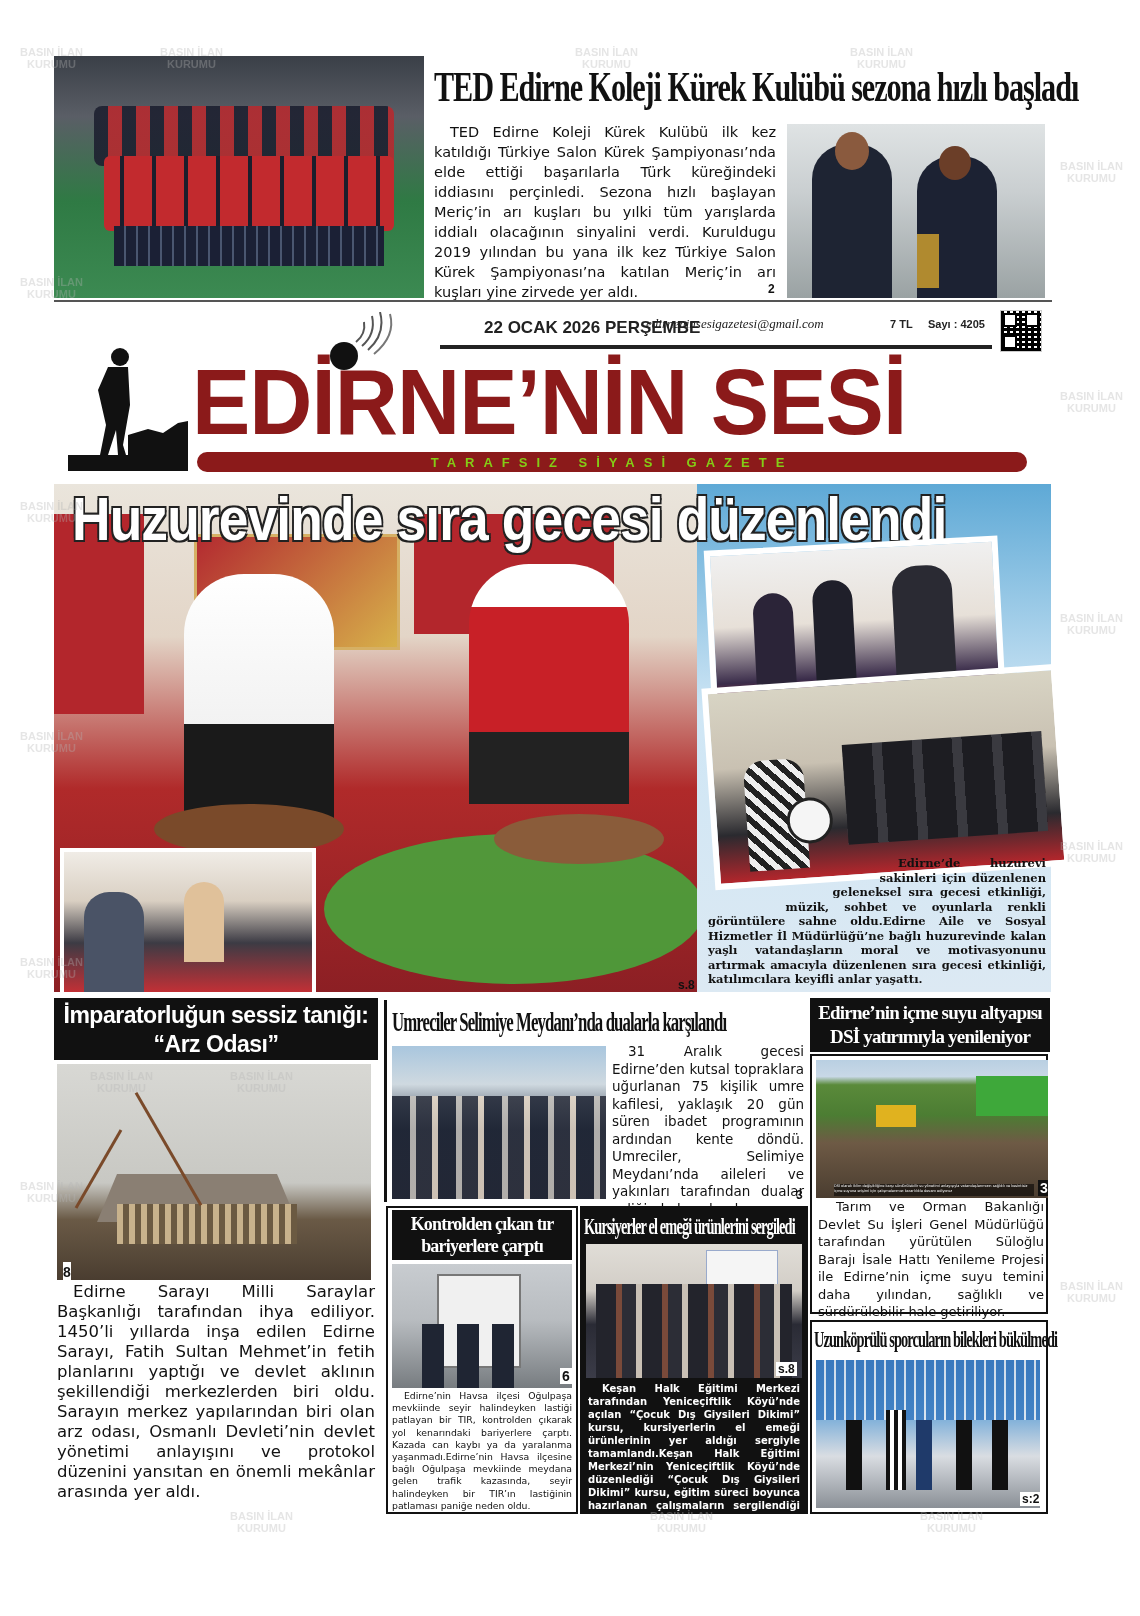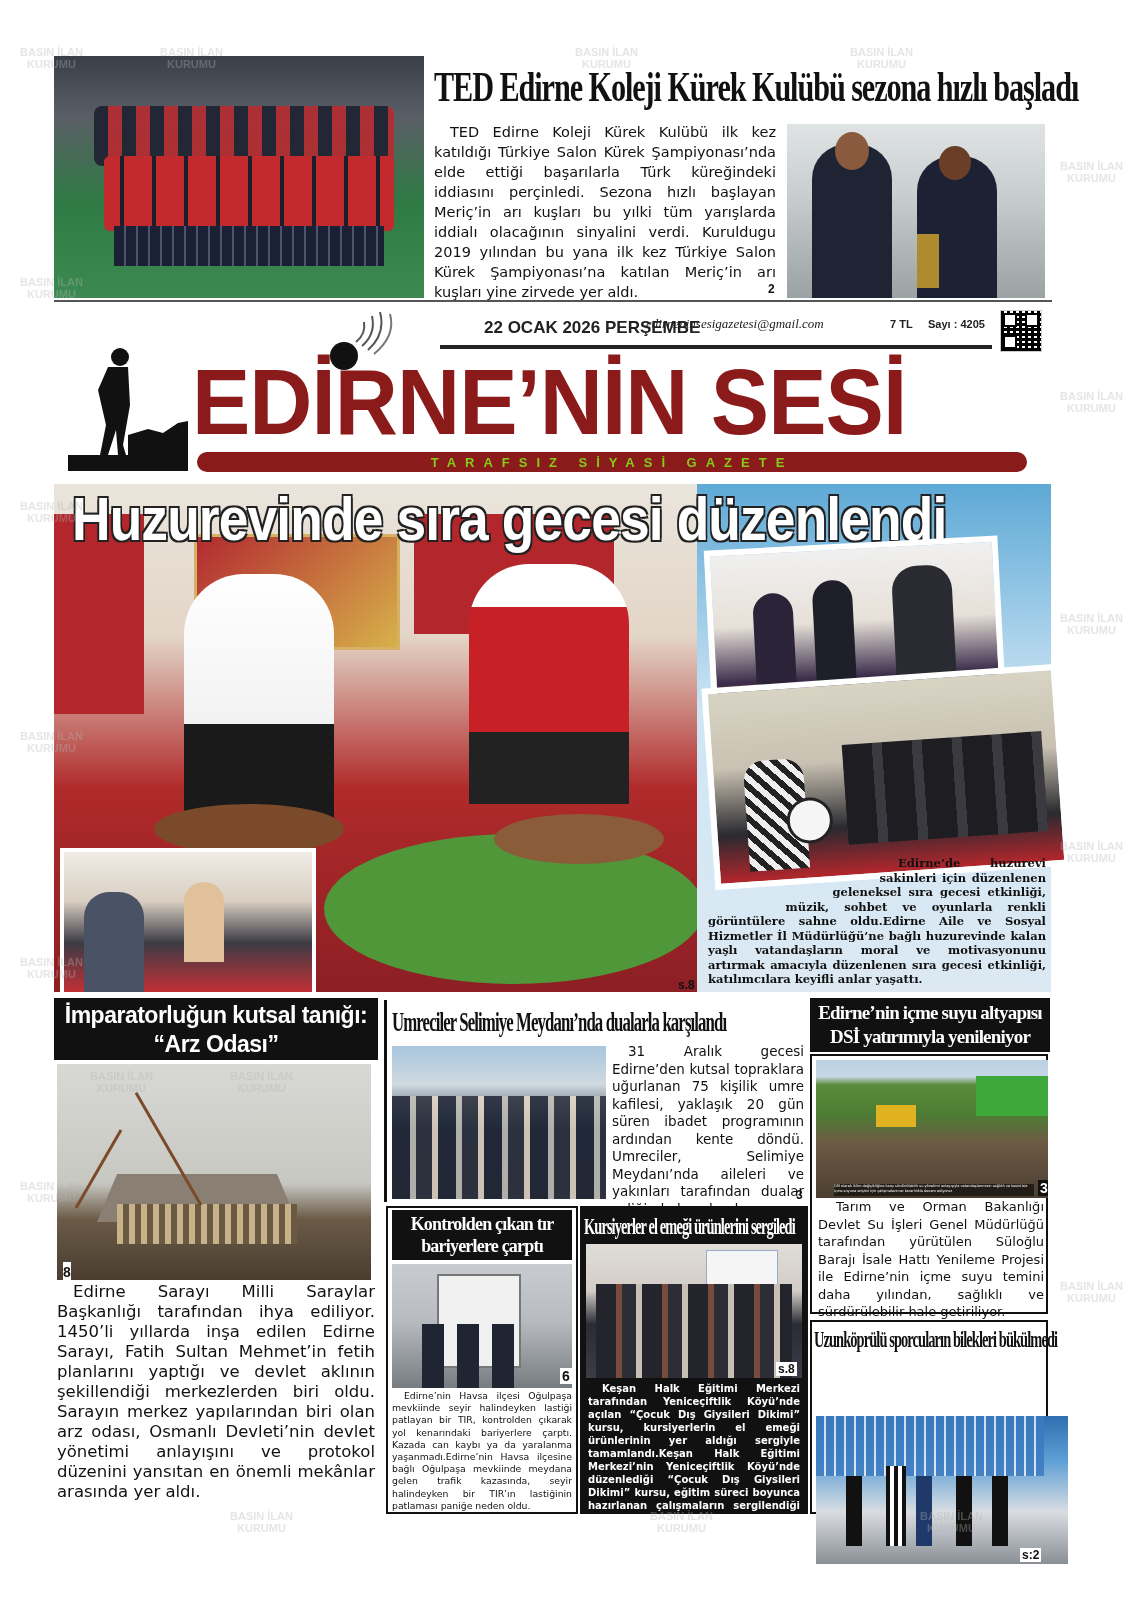--- a/index.html
+++ b/index.html
@@ -109,21 +109,21 @@
   <div class="abs" style="left:120px;top:30px;width:40px;height:80px;background:#e0c19a;border-radius:20px 20px 0 0;"></div>
 </div>
 
 <div class="abs serif-text" style="left:708px;top:856px;width:338px;font-size:11.5px;line-height:14.5px;">
   <div style="float:left;width:190px;height:44px;shape-outside:polygon(0 0,100% 0,100% 20%, 40% 100%, 0 100%);"></div>
   <span>Edirne’de huzurevi sakinleri için düzenlenen geleneksel sıra gecesi etkinliği, müzik, sohbet ve oyunlarla renkli görüntülere sahne oldu.Edirne Aile ve Sosyal Hizmetler İl Müdürlüğü’ne bağlı huzurevinde kalan yaşlı vatandaşların moral ve motivasyonunu artırmak amacıyla düzenlenen sıra gecesi etkinliği, katılımcılara keyifli anlar yaşattı.</span>
 </div>
 <div class="abs pageref" style="left:678px;top:978px;color:#111;">s.8</div>
 
 <div class="abs black-head" style="left:54px;top:998px;width:324px;height:62px;">
-  <div style="font-size:23px;line-height:30px;padding-top:2px;letter-spacing:-0.5px;">İmparatorluğun kutsal tanığı:</div>
+  <div style="font-size:23px;line-height:30px;padding-top:2px;letter-spacing:-0.5px;">İmparatorluğun sessiz tanığı:</div>
   <div style="font-size:23px;line-height:28px;letter-spacing:-0.5px;">“Arz Odası”</div>
 </div>
 <div class="photo" style="left:57px;top:1064px;width:314px;height:216px;background:linear-gradient(180deg,#d8d8d4 0%,#c8c8c3 55%,#6a5a46 72%,#4a3d30 100%);">
   <div class="abs" style="left:40px;top:110px;width:200px;height:48px;background:#8a7f73;clip-path:polygon(10% 0,90% 0,100% 100%,0 100%);"></div>
   <div class="abs" style="left:60px;top:140px;width:180px;height:40px;background:repeating-linear-gradient(90deg,#c8b28c 0 6px,#6b5a42 6px 12px);"></div>
   <div class="abs" style="left:110px;top:20px;width:3px;height:130px;background:#7a4a2a;transform:rotate(-30deg);"></div>
   <div class="abs" style="left:40px;top:60px;width:3px;height:90px;background:#7a4a2a;transform:rotate(30deg);"></div>
   <div class="abs" style="left:6px;top:198px;background:#fff;">
     <span class="pageref" style="font-size:14px;">8</span>
   </div>
@@ -177,21 +177,21 @@
   <div class="abs" style="left:120px;top:6px;width:70px;height:40px;background:#f5f5f5;border:1px solid #9ac;"></div>
   <div class="abs" style="left:10px;top:40px;width:196px;height:94px;background:repeating-linear-gradient(90deg,#23242c 0 20px,#7a4a3a 20px 26px,#2c2d36 26px 40px,#c9c0b5 40px 46px);"></div>
   <div class="abs pageref" style="left:190px;top:118px;font-size:12px;color:#111;background:#fff;padding:0 2px;">s.8</div>
 </div>
 <div class="abs body-text" style="left:588px;top:1382px;width:212px;font-size:10px;line-height:13px;text-indent:14px;color:#fff;font-weight:bold;">
   <span>Keşan Halk Eğitimi Merkezi tarafından Yeniceçiftlik Köyü’nde açılan “Çocuk Dış Giysileri Dikimi” kursu, kursiyerlerin el emeği ürünlerinin yer aldığı sergiyle tamamlandı.Keşan Halk Eğitimi Merkezi’nin Yeniceçiftlik Köyü’nde düzenlediği “Çocuk Dış Giysileri Dikimi” kursu, eğitim süreci boyunca hazırlanan çalışmaların sergilendiği programla sona erdi.</span>
 </div>
 
 <div class="abs" style="left:810px;top:1320px;width:238px;height:194px;border:2px solid #111;box-sizing:border-box;"></div>
 <div class="abs cond" style="left:814px;top:1324px;font-size:24px;line-height:30px;white-space:nowrap;color:#111;transform:scaleX(0.6);">Uzunköprülü sporcuların bilekleri bükülmedi</div>
-<div class="photo" style="left:816px;top:1416px;width:252px;height:148px;background:linear-gradient(180deg,#2f6fb0 0%,#5e9fd6 30%,#d9dde2 65%,#8a8f96 100%);text-align:center;">
+<div class="photo" style="left:816px;top:1360px;width:224px;height:148px;background:linear-gradient(180deg,#2f6fb0 0%,#5e9fd6 30%,#d9dde2 65%,#8a8f96 100%);text-align:center;">
   <div class="abs" style="left:0;top:0;width:228px;height:60px;background:repeating-linear-gradient(90deg,#3a7ac0 0 8px,#eaeef4 8px 10px);opacity:.85"></div>
   <div class="abs" style="left:30px;top:60px;width:16px;height:70px;background:#111;"></div>
   <div class="abs" style="left:70px;top:50px;width:20px;height:80px;background:repeating-linear-gradient(90deg,#111 0 4px,#fff 4px 8px);"></div>
   <div class="abs" style="left:100px;top:60px;width:16px;height:70px;background:#1f3a6a;"></div>
   <div class="abs" style="left:140px;top:60px;width:16px;height:70px;background:#111;"></div>
   <div class="abs" style="left:176px;top:60px;width:16px;height:70px;background:#111;"></div>
   <div class="abs pageref" style="left:204px;top:132px;font-size:12px;background:#fff;padding:0 2px;">s:2</div>
 </div>
 
 <div>

